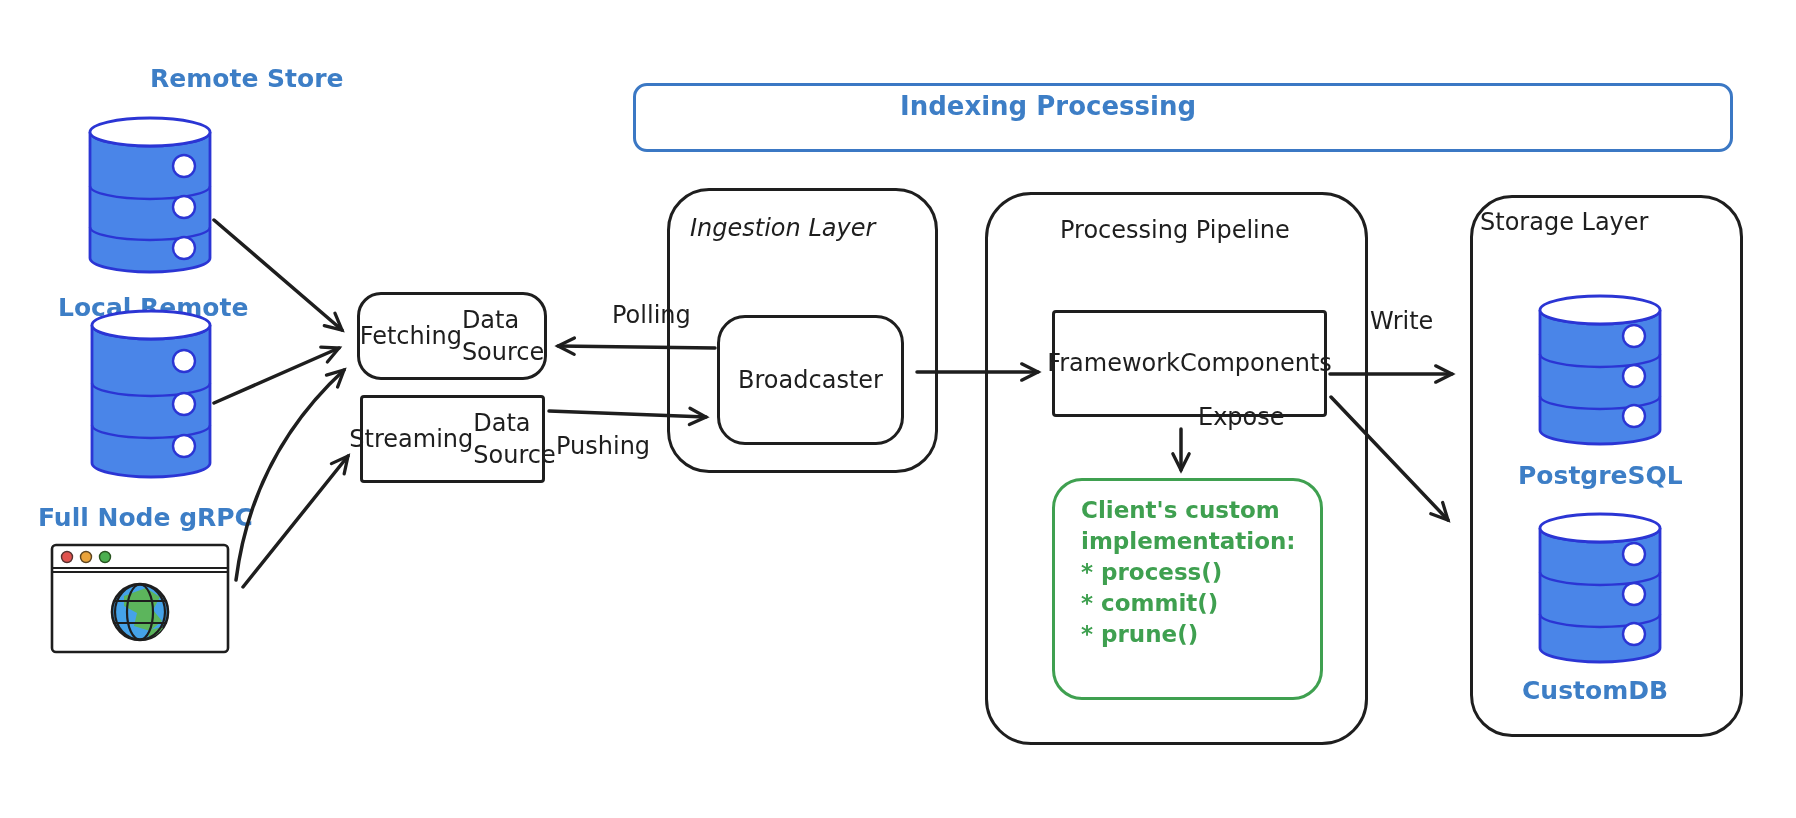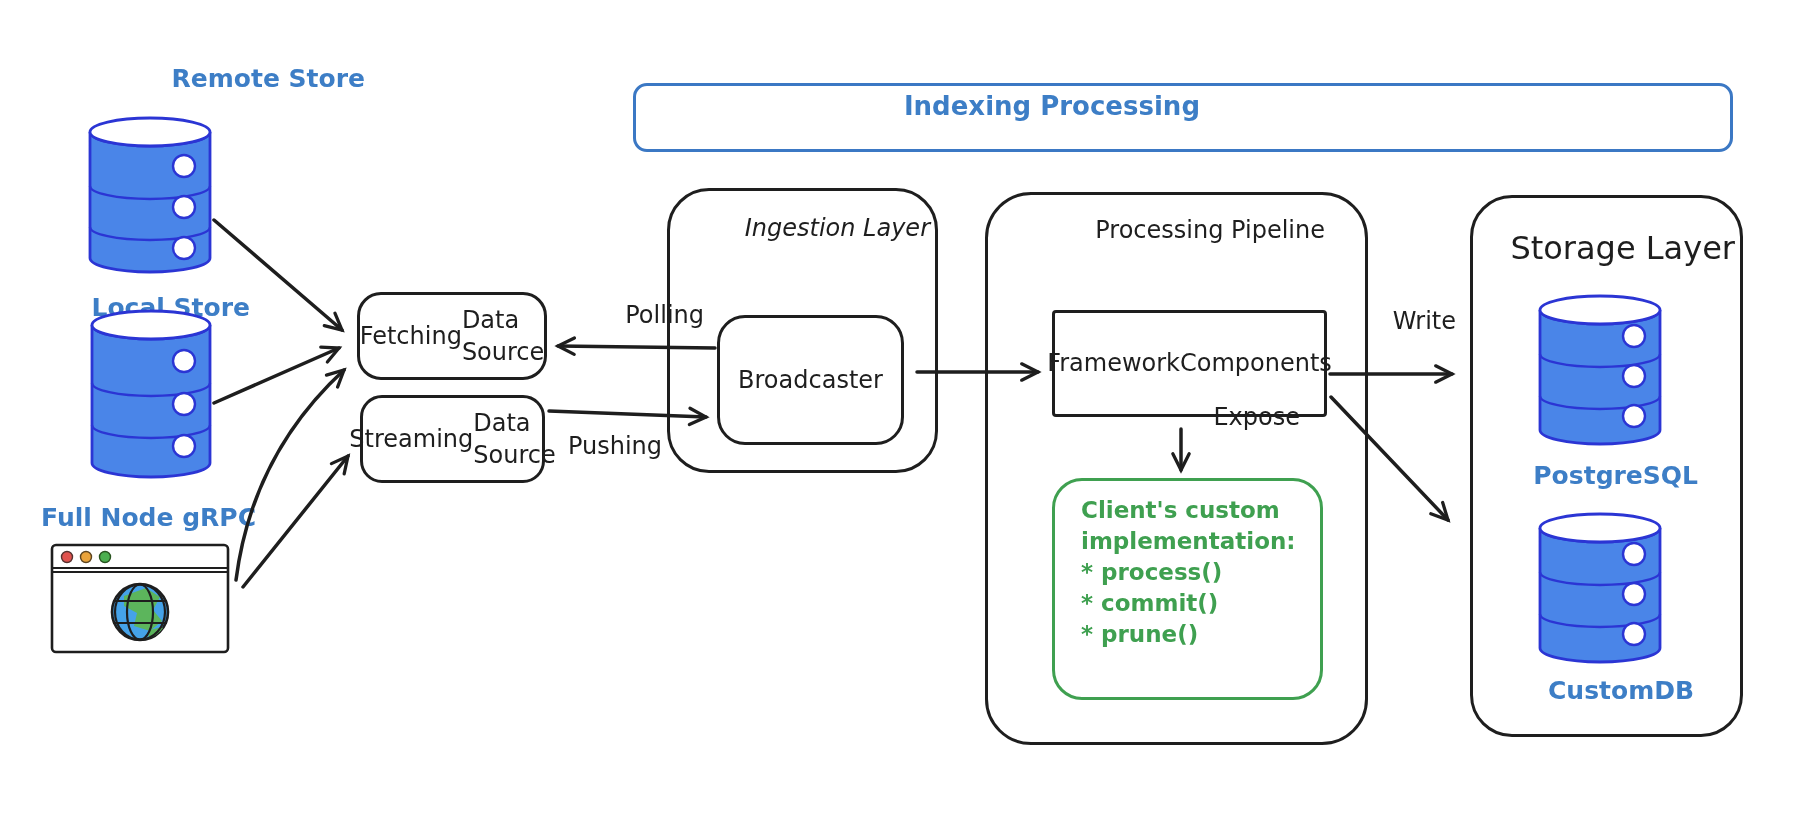--- a/index.html
+++ b/index.html
@@ -4,43 +4,43 @@
 <style>
   :root{
     --black:#1e1e1e; --blue-text:#3d7ec6; --blue-stroke:#2b35d4; --blue-fill:#4a85e8;
     --green:#3fa050; --frame-blue:#3b78c4;
     --dot-red:#e0524e; --dot-orange:#e9a33b; --dot-green:#4caf50;
     --globe-ocean:#45a2e8; --globe-land:#5cb55c;
   }
   html,body{margin:0;padding:0;background:#fff;}
   #canvas{position:relative;width:1796px;height:818px;background:#ffffff;overflow:hidden;
           font-family:"DejaVu Sans",sans-serif;color:var(--black);}
-  .lbl{position:absolute;white-space:nowrap;text-align:right;}
+  .lbl{position:absolute;white-space:nowrap;text-align:left;}
   .blue{color:var(--blue-text);font-weight:bold;font-size:25px;}
   .blk{color:var(--black);font-size:24px;}
   .box{position:absolute;border:3px solid var(--black);background:transparent;box-sizing:border-box;}
   .frame-blue{border:3px solid var(--frame-blue);border-radius:14px;}
   .container{border-width:3.4px;}
   .center2{display:flex;flex-direction:row;align-items:center;justify-content:center;line-height:1.35;}
   
   #indexing-frame{left:633px;top:83px;width:1100px;height:69px;}
   #indexing-title{left:900px;top:91px;width:300px;font-size:26px;}
   #fetching-box{left:357px;top:292px;width:190px;height:88px;border-radius:24px;}
-  #streaming-box{left:360px;top:395px;width:185px;height:88px;border-radius:22px;}
+  #streaming-box{left:360px;top:395px;width:185px;height:88px;border-radius:4px;}
   #ingestion-box{left:667px;top:188px;width:271px;height:285px;border-radius:42px;}
   #ingestion-title{left:690px;top:214px;width:240px;font-size:24px;font-style:italic;}
   #broadcaster-box{left:717px;top:315px;width:187px;height:130px;border-radius:28px;}
   #pipeline-box{left:985px;top:192px;width:383px;height:553px;border-radius:46px;}
   #pipeline-title{left:1060px;top:216px;width:265px;font-size:24px;}
   #framework-box{left:1052px;top:310px;width:275px;height:107px;border-radius:4px;}
   #client-box{left:1052px;top:478px;width:271px;height:222px;border-radius:30px;
               border:3px solid var(--green);color:var(--green);font-weight:bold;
               font-size:23px;line-height:31px;padding:14px 0 8px 26px;box-sizing:border-box;text-align:left;}
   #storage-box{left:1470px;top:195px;width:273px;height:542px;border-radius:42px;}
-  #storage-title{left:1480px;top:229px;width:255px;font-size:32px;}
+  #storage-title{left:1480px;top:208px;width:255px;font-size:24px;}
   #remote-label{left:150px;top:64px;width:215px;}
   #local-label{left:58px;top:293px;width:192px;}
   #fullnode-label{left:38px;top:503px;width:218px;}
   #postgres-label{left:1518px;top:461px;width:180px;}
   #customdb-label{left:1522px;top:676px;width:172px;}
   #polling-label{left:572px;top:301px;width:92px;margin-left:40px;}
   #pushing-label{left:556px;top:432px;width:106px;}
   #write-label{left:1370px;top:307px;width:86px;}
   #expose-label{left:1198px;top:403px;width:102px;}
   svg#overlay{position:absolute;left:0;top:0;pointer-events:none;}
@@ -54,21 +54,21 @@
 </style>
 </head>
 <body>
 
 <div id="canvas">
 
   <div class="box frame-blue" id="indexing-frame"></div>
   <div class="lbl blue" id="indexing-title">Indexing Processing</div>
 
   <div class="lbl blue" id="remote-label">Remote Store</div>
-  <div class="lbl blue" id="local-label">Local Store</div>
+  <div class="lbl blue" id="local-label">Local Remote</div>
   <div class="lbl blue" id="fullnode-label">Full Node gRPC</div>
 
   <div class="box center2 blk" id="fetching-box">
     <span>Fetching</span>
     <span>Data Source</span>
   </div>
   <div class="box center2 blk" id="streaming-box">
     <span>Streaming</span>
     <span>Data Source</span>
   </div>

